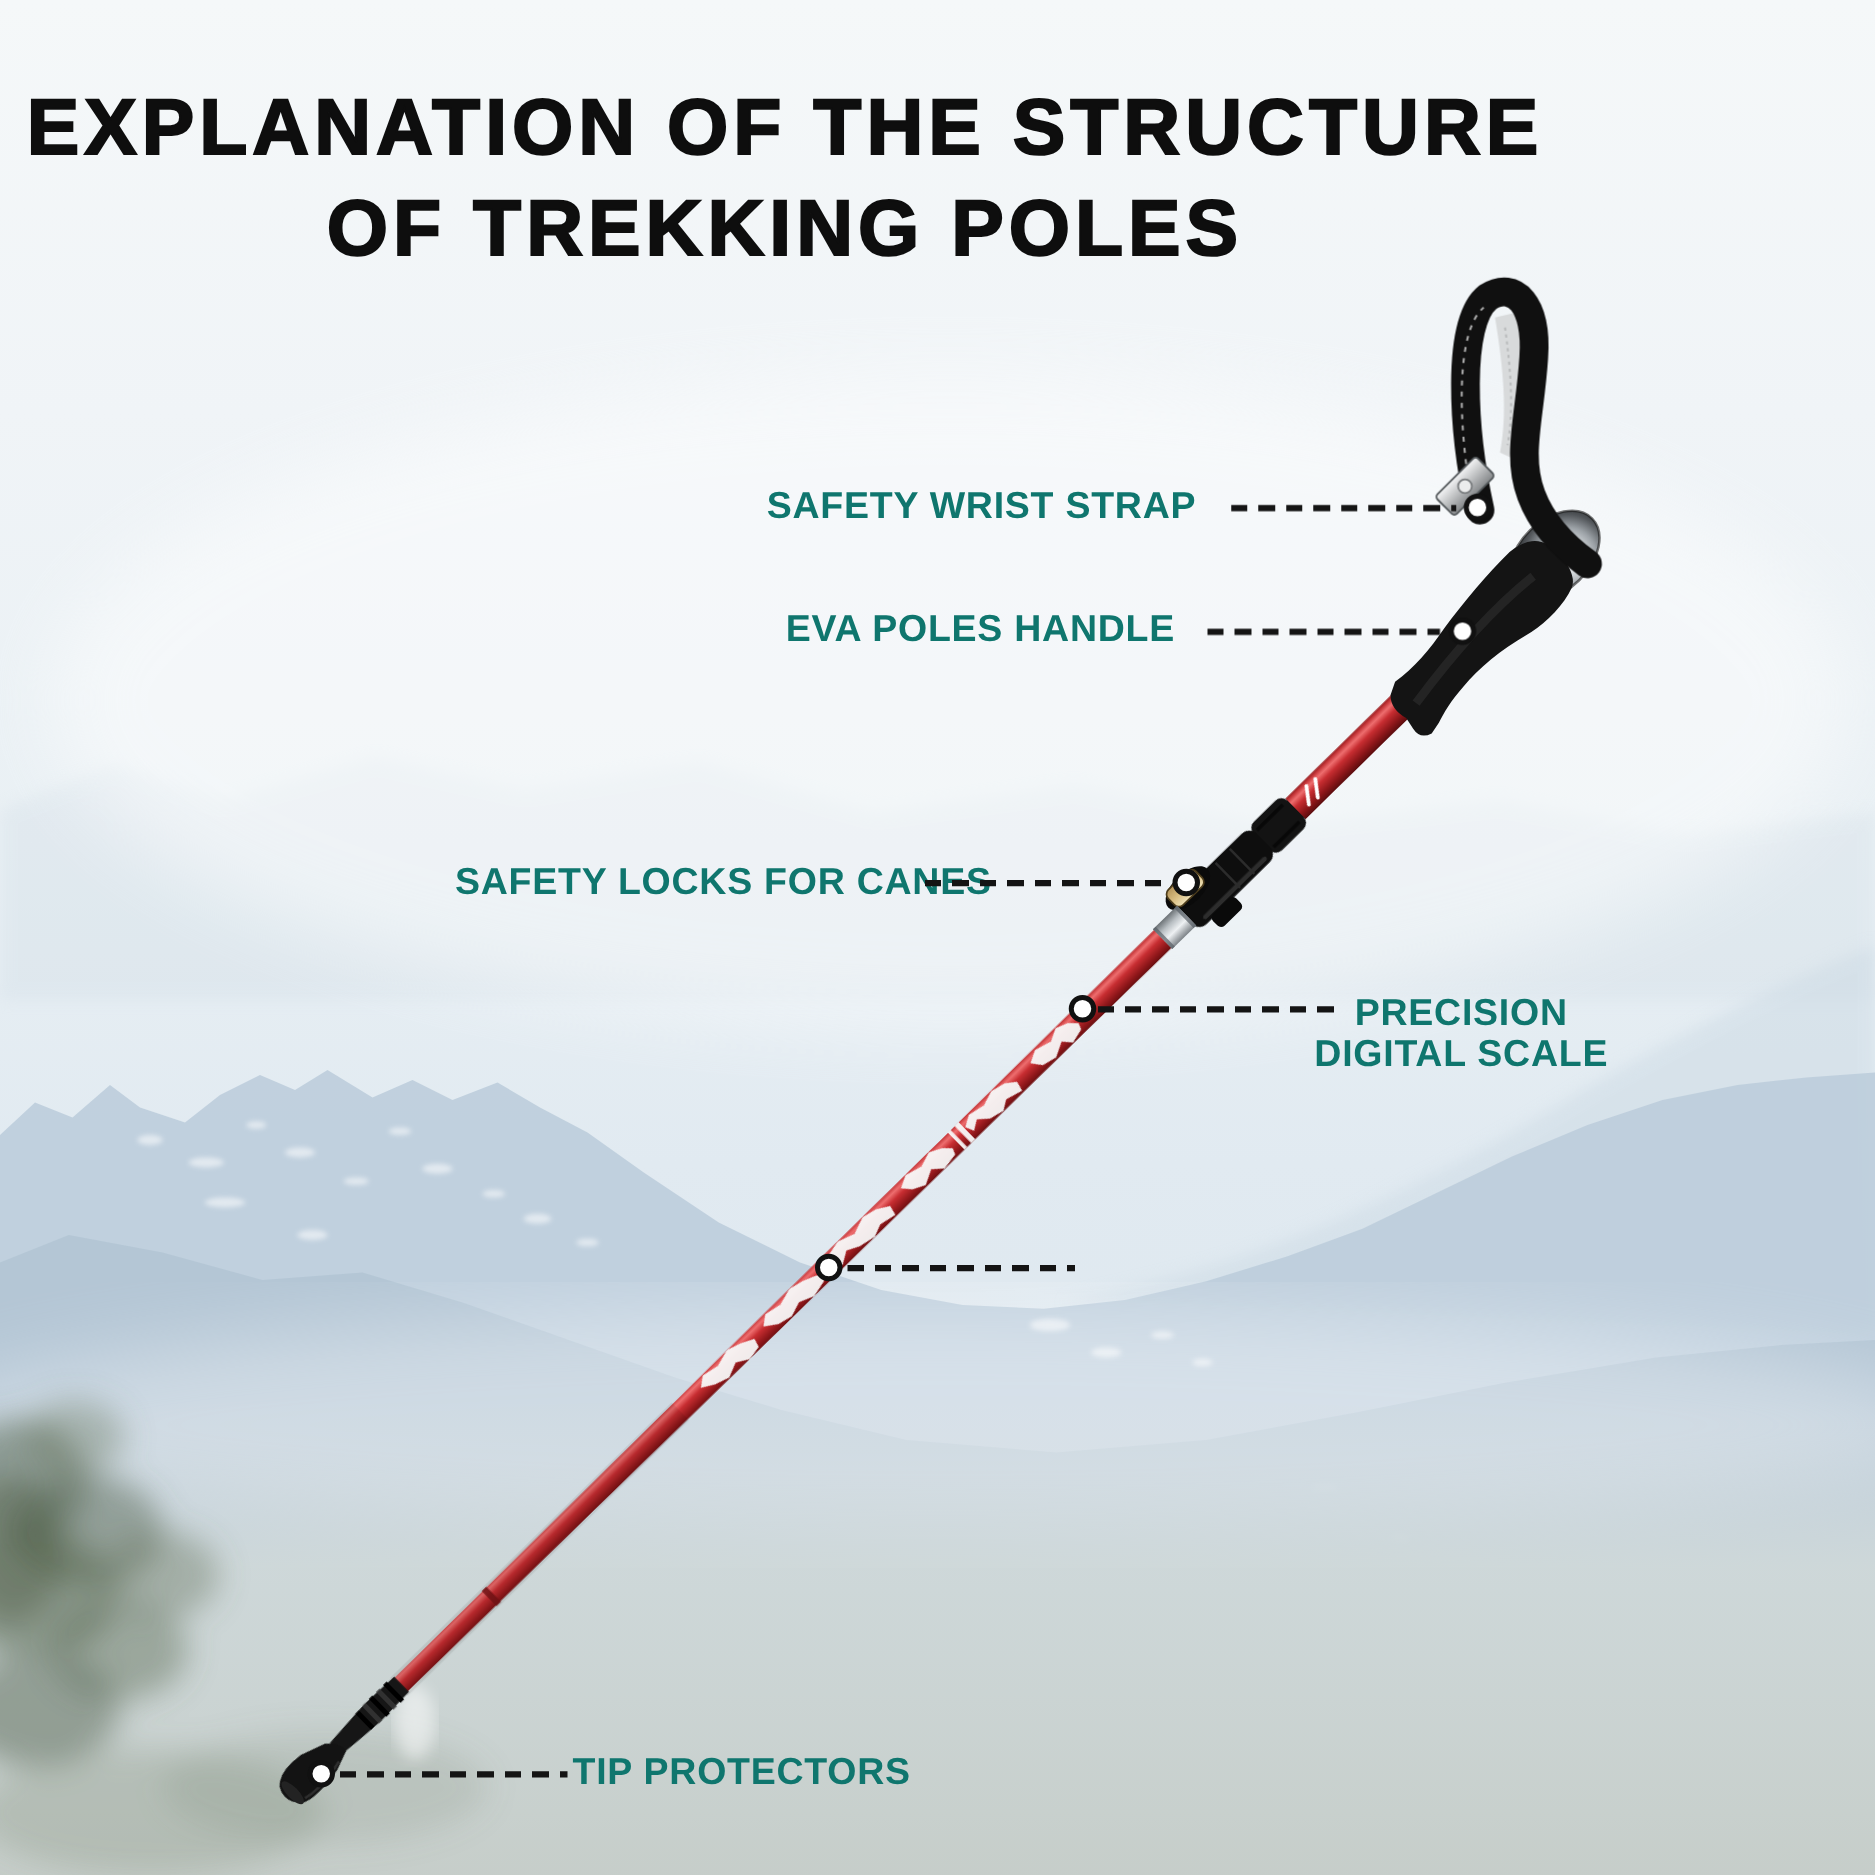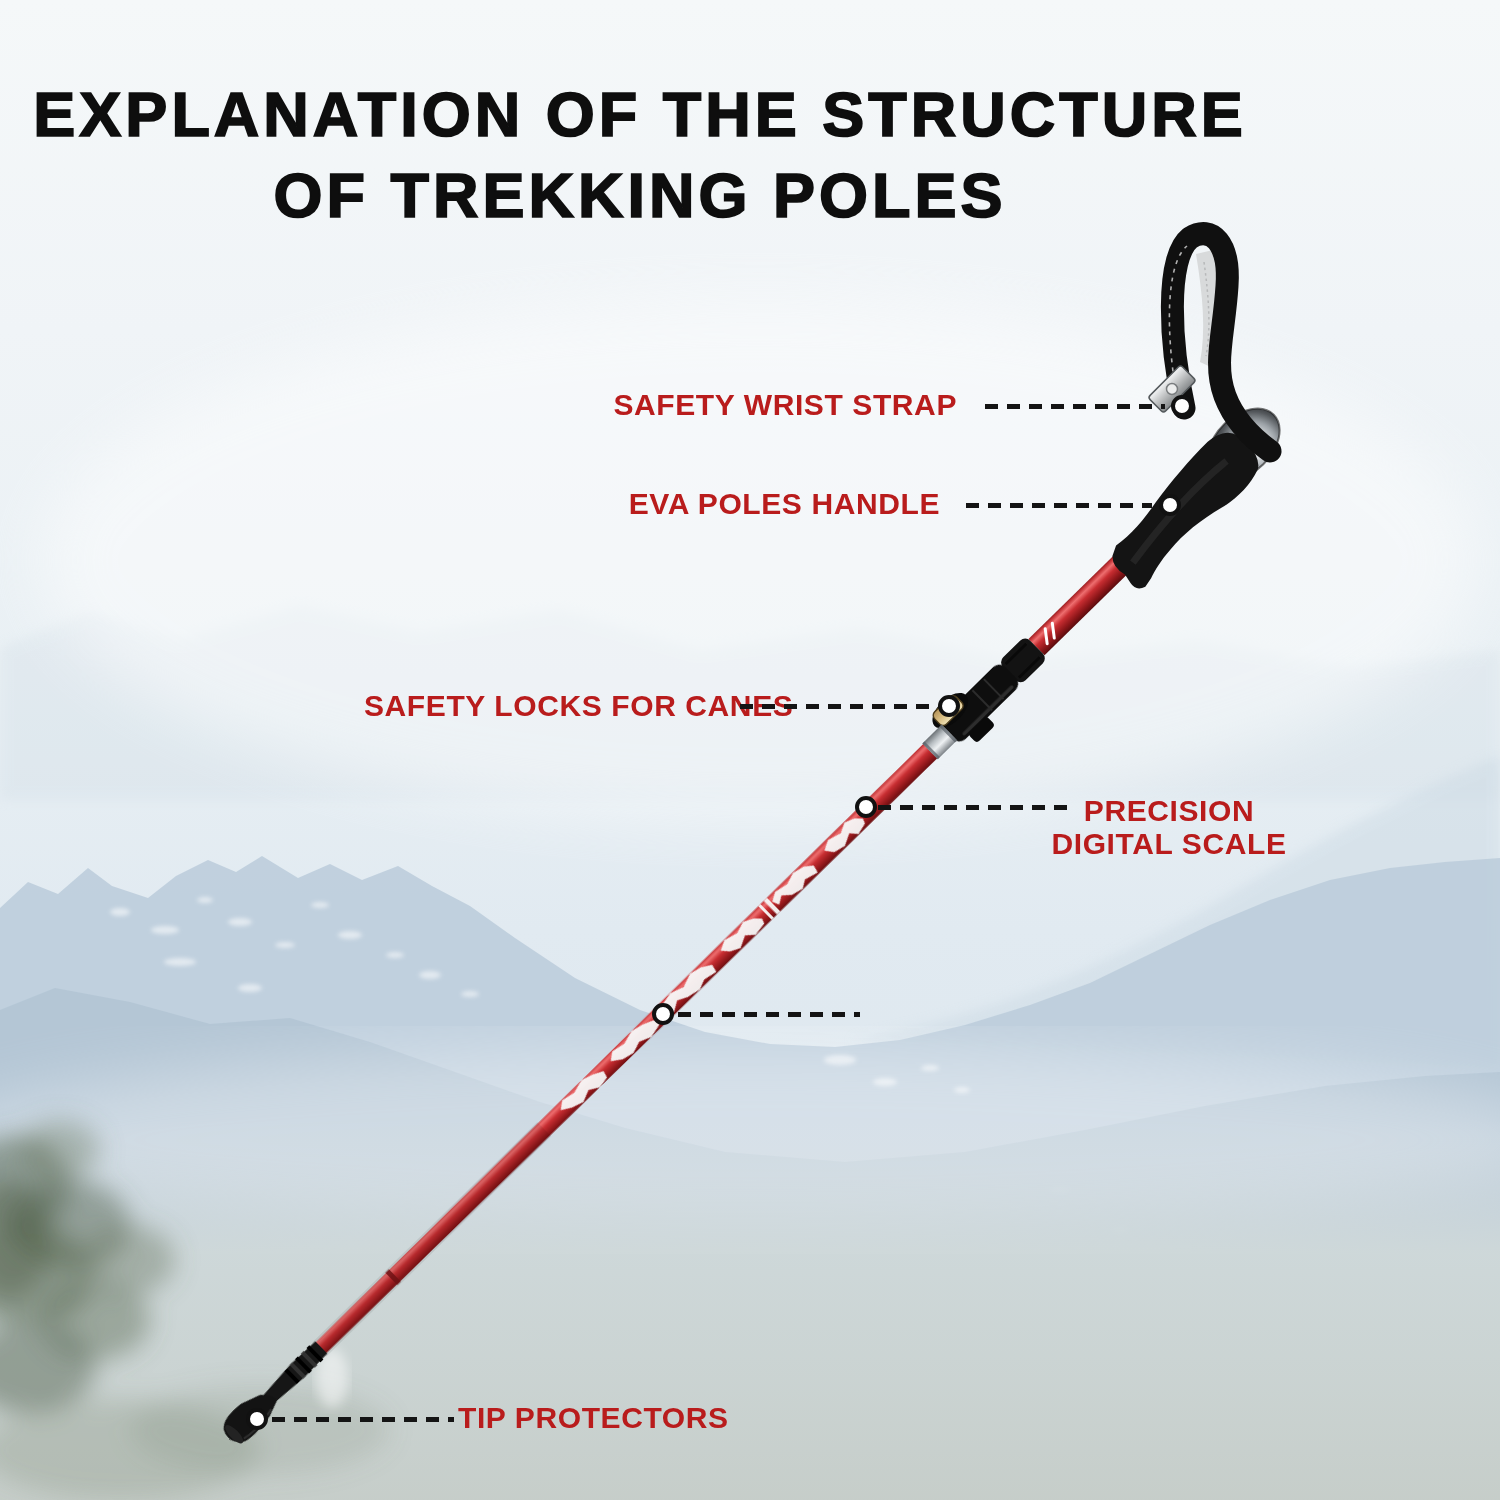--- a/index.html
+++ b/index.html
@@ -3,28 +3,28 @@
 <meta charset="utf-8">
 <style>
   html,body{margin:0;padding:0;}
   body{
     width:1500px;height:1500px;overflow:hidden;
     font-family:"Liberation Sans",sans-serif;background:#f2f5f7;
   }
   .canvas{position:relative;width:1500px;height:1500px;}
   .scene{position:absolute;left:0;top:0;}
   .title{
-    position:absolute;top:62px;left:0;width:1256px;margin:12px;
+    position:absolute;top:62px;left:0;width:1256px;margin:0;
     text-align:center;color:#0e0e0e;
     font-size:63px;line-height:81px;font-weight:bold;letter-spacing:4px;
     -webkit-text-stroke:1.7px #0e0e0e;
   }
   .title span{display:block;}
   .co-label{
-    position:absolute;color:#b91c1c;font-weight:bold;font-size:30px;
+    position:absolute;color:#0f766e;font-weight:bold;font-size:30px;
     letter-spacing:.6px;line-height:34px;white-space:nowrap;
   }
   .co-label.right{text-align:right;}
   .co-label.wrap{white-space:normal;text-align:center;line-height:33px;}
   .co-line{
     position:absolute;height:5px;
     background:repeating-linear-gradient(90deg,#141414 0 13px,transparent 13px 22px);
   }
   .co-dot{
     position:absolute;width:14px;height:14px;border-radius:50%;

